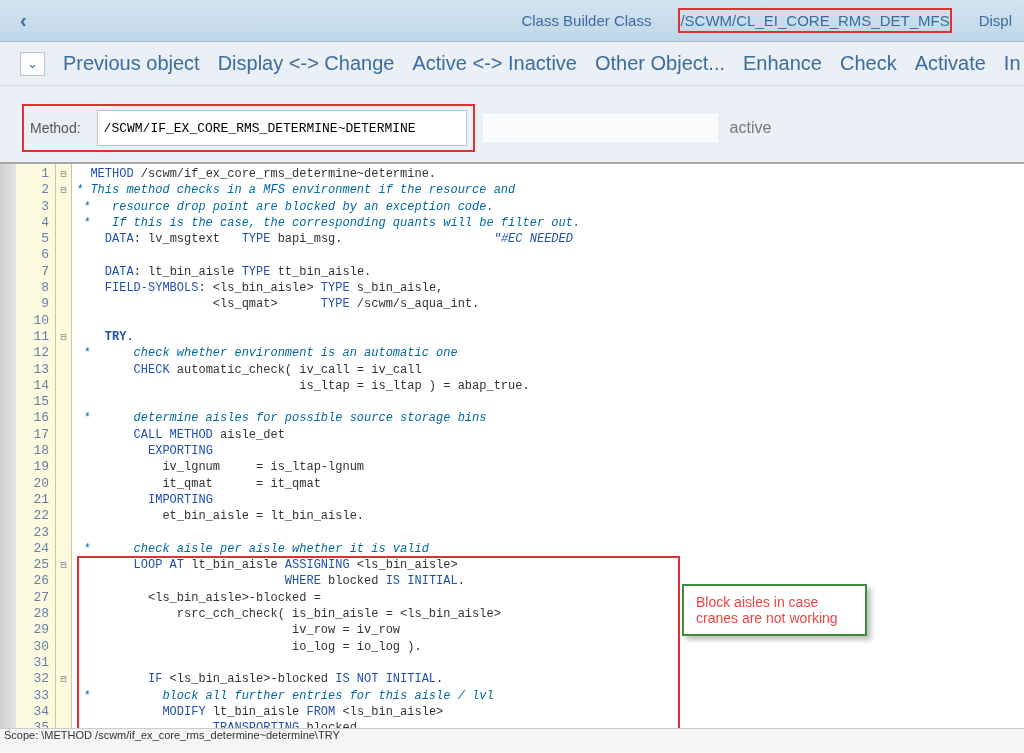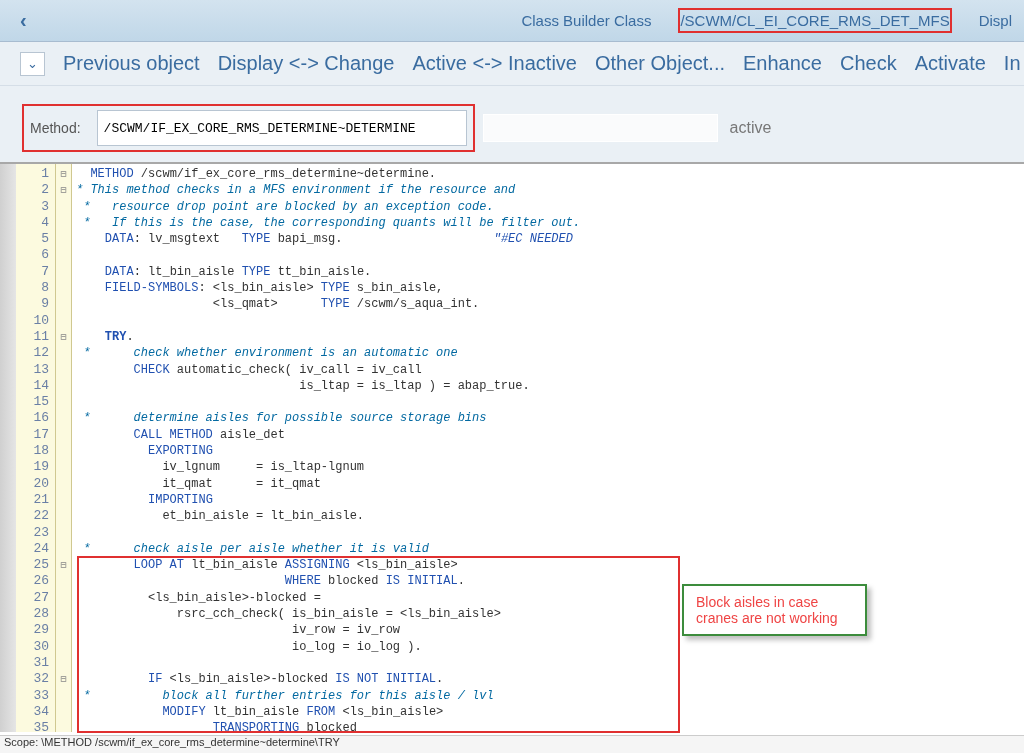--- a/index.html
+++ b/index.html
@@ -172,21 +172,21 @@
   padding: 8px 12px;
   font-size: 14px;
   color: #ef4444;
   box-shadow: 4px 4px 5px rgba(0,0,0,0.25);
 }
 .status-bar {
   position: absolute;
   bottom: 0;
   left: 0;
   right: 0;
-  height: 18px;
+  height: 25px;
   font-size: 11px;
   color: #333;
   padding: 0 4px;
   border-top: 1px solid #ccc;
   background:#f5f5f5;
 }
 </style>
 </head>
 <body>
 

